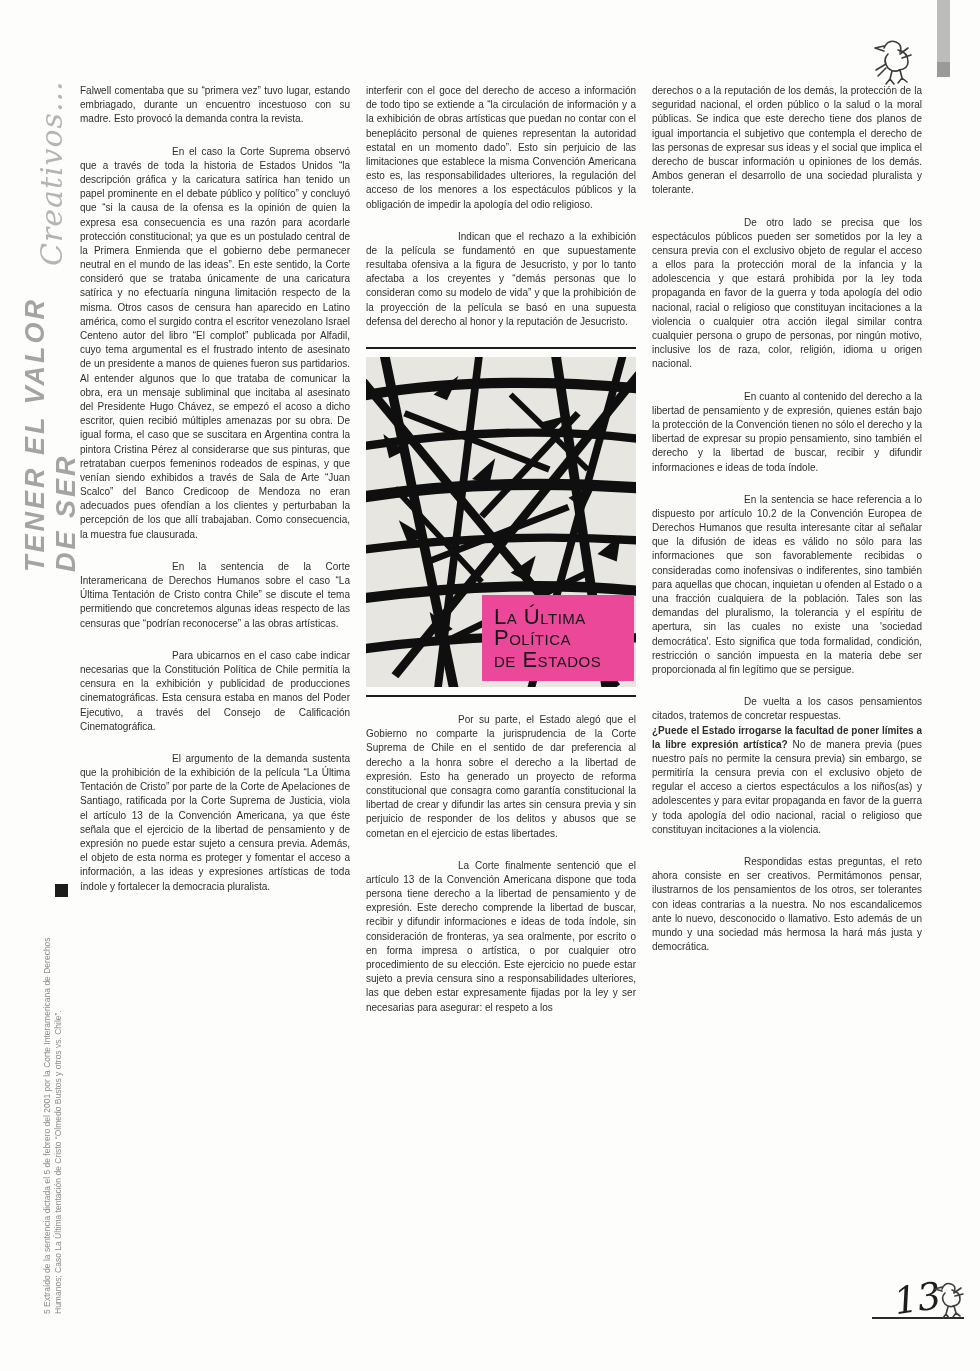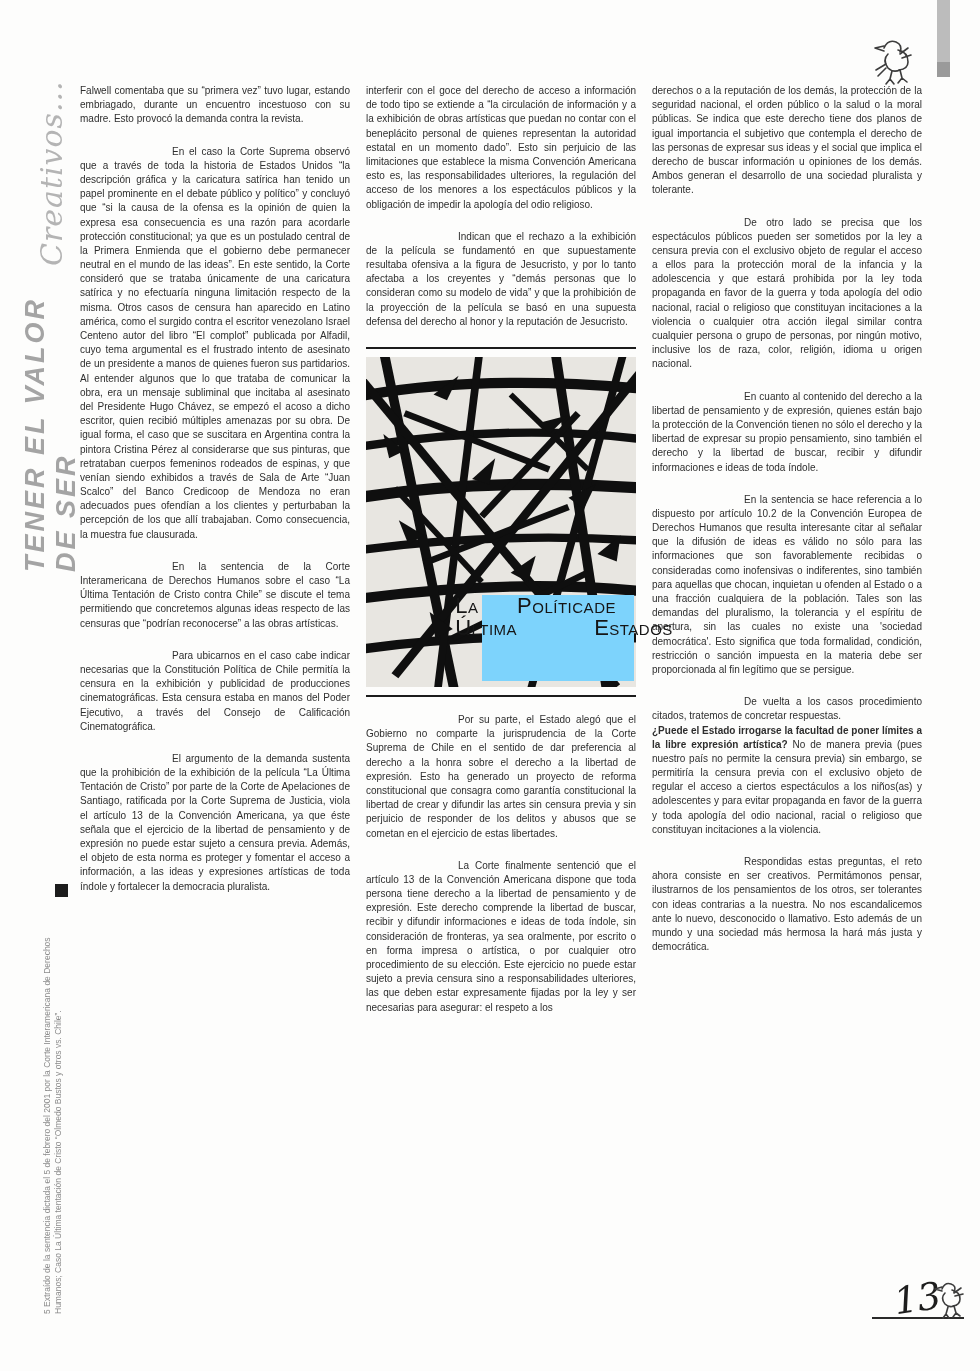--- a/index.html
+++ b/index.html
@@ -30,21 +30,21 @@
   .col p{margin:0 0 18px 0;font-size:10px;line-height:1.42;
          text-align:justify;hyphens:auto;-webkit-hyphens:auto;}
   .col p.indent{text-indent:92px;}
   .col p b{font-weight:bold;}
 
   
   .figure{position:relative;margin:6px 0 16px 0;padding:8px 0;
           border-top:2px solid #1c1c1c;border-bottom:2px solid #1c1c1c;}
   .figure svg{display:block;width:100%;height:330px;}
   .fig-caption{position:absolute;right:2px;bottom:14px;width:152px;height:86px;
-               background:#7dd3fc;display:flex;flex-direction:row;justify-content:center;
+               background:#ec4899;display:flex;flex-direction:column;justify-content:center;
                padding-left:12px;box-sizing:border-box;}
   .fig-caption span{font-variant:small-caps;font-size:22px;line-height:0.98;
                     color:#151515;letter-spacing:0.5px;font-style:normal;}
 
   
   .pagenum-wrap{position:absolute;right:8px;bottom:46px;width:100px;height:52px;}
   .pagenum{position:absolute;left:22px;bottom:8px;font-family:"DejaVu Serif",serif;
            font-style:italic;font-size:37px;color:#1d1d1d;transform:rotate(-8deg);line-height:1;}
   .pagenum-rule{position:absolute;left:0;bottom:6px;width:92px;height:2px;background:#2a2a2a;}
   .bird{stroke:#3c3c3c;fill:none;stroke-width:1.6;stroke-linecap:round;stroke-linejoin:round;}
@@ -138,21 +138,21 @@
 
       <p class="indent">Por su parte, el Estado alegó que el Gobierno no comparte la jurisprudencia de la Corte Suprema de Chile en el sentido de dar preferencia al derecho a la honra sobre el derecho a la libertad de expresión. Esto ha generado un proyecto de reforma constitucional que consagra como garantía constitucional la libertad de crear y difundir las artes sin censura previa y sin perjuicio de responder de los delitos y abusos que se cometan en el ejercicio de estas libertades.</p>
       <p class="indent">La Corte finalmente sentenció que el artículo 13 de la Convención Americana dispone que toda persona tiene derecho a la libertad de pensamiento y de expresión. Este derecho comprende la libertad de buscar, recibir y difundir informaciones e ideas de toda índole, sin consideración de fronteras, ya sea oralmente, por escrito o en forma impresa o artística, o por cualquier otro procedimiento de su elección. Este ejercicio no puede estar sujeto a previa censura sino a responsabilidades ulteriores, las que deben estar expresamente fijadas por la ley y ser necesarias para asegurar: el respeto a los</p>
     </div>
 
     <div class="col">
       <p>derechos o a la reputación de los demás, la protección de la seguridad nacional, el orden público o la salud o la moral públicas. Se indica que este derecho tiene dos planos de igual importancia el subjetivo que contempla el derecho de las personas de expresar sus ideas y el social que implica el derecho de buscar información u opiniones de los demás. Ambos generan el desarrollo de una sociedad pluralista y tolerante.</p>
       <p class="indent">De otro lado se precisa que los espectáculos públicos pueden ser sometidos por la ley a censura previa con el exclusivo objeto de regular el acceso a ellos para la protección moral de la infancia y la adolescencia y que estará prohibida por la ley toda propaganda en favor de la guerra y toda apología del odio nacional, racial o religioso que constituyan incitaciones a la violencia o cualquier otra acción ilegal similar contra cualquier persona o grupo de personas, por ningún motivo, inclusive los de raza, color, religión, idioma u origen nacional.</p>
       <p class="indent">En cuanto al contenido del derecho a la libertad de pensamiento y de expresión, quienes están bajo la protección de la Convención tienen no sólo el derecho y la libertad de expresar su propio pensamiento, sino también el derecho y la libertad de buscar, recibir y difundir informaciones e ideas de toda índole.</p>
       <p class="indent">En la sentencia se hace referencia a lo dispuesto por artículo 10.2 de la Convención Europea de Derechos Humanos que resulta interesante citar al señalar que la difusión de ideas es válido no sólo para las informaciones que son favorablemente recibidas o consideradas como inofensivas o indiferentes, sino también para aquellas que chocan, inquietan u ofenden al Estado o a una fracción cualquiera de la población. Tales son las demandas del pluralismo, la tolerancia y el espíritu de apertura, sin las cuales no existe una 'sociedad democrática'. Esto significa que toda formalidad, condición, restricción o sanción impuesta en la materia debe ser proporcionada al fin legítimo que se persigue.</p>
-      <p class="indent" style="margin-bottom:0">De vuelta a los casos procedimiento citados, tratemos de concretar respuestas.</p>
+      <p class="indent" style="margin-bottom:0">De vuelta a los casos pensamientos citados, tratemos de concretar respuestas.</p>
       <p><b>¿Puede el Estado irrogarse la facultad de poner límites a la libre expresión artística?</b><span> No de manera previa (pues nuestro país no permite la censura previa) sin embargo, se permitiría la censura previa con el exclusivo objeto de regular el acceso a ciertos espectáculos a los niños(as) y adolescentes y para evitar propaganda en favor de la guerra y toda apología del odio nacional, racial o religioso que constituyan incitaciones a la violencia.</span></p>
       <p class="indent">Respondidas estas preguntas, el reto ahora consiste en ser creativos. Permitámonos pensar, ilustrarnos de los pensamientos de los otros, ser tolerantes con ideas contrarias a la nuestra. No nos escandalicemos ante lo nuevo, desconocido o llamativo. Esto además de un mundo y una sociedad más hermosa la hará más justa y democrática.</p>
     </div>
 
   </div>
 
   <div class="pagenum-wrap">
     <span class="pagenum">13</span>
     <div class="pagenum-rule"></div>
     <svg class="bird" width="44" height="44" viewBox="0 0 44 44" style="position:absolute;right:2px;bottom:4px;">

